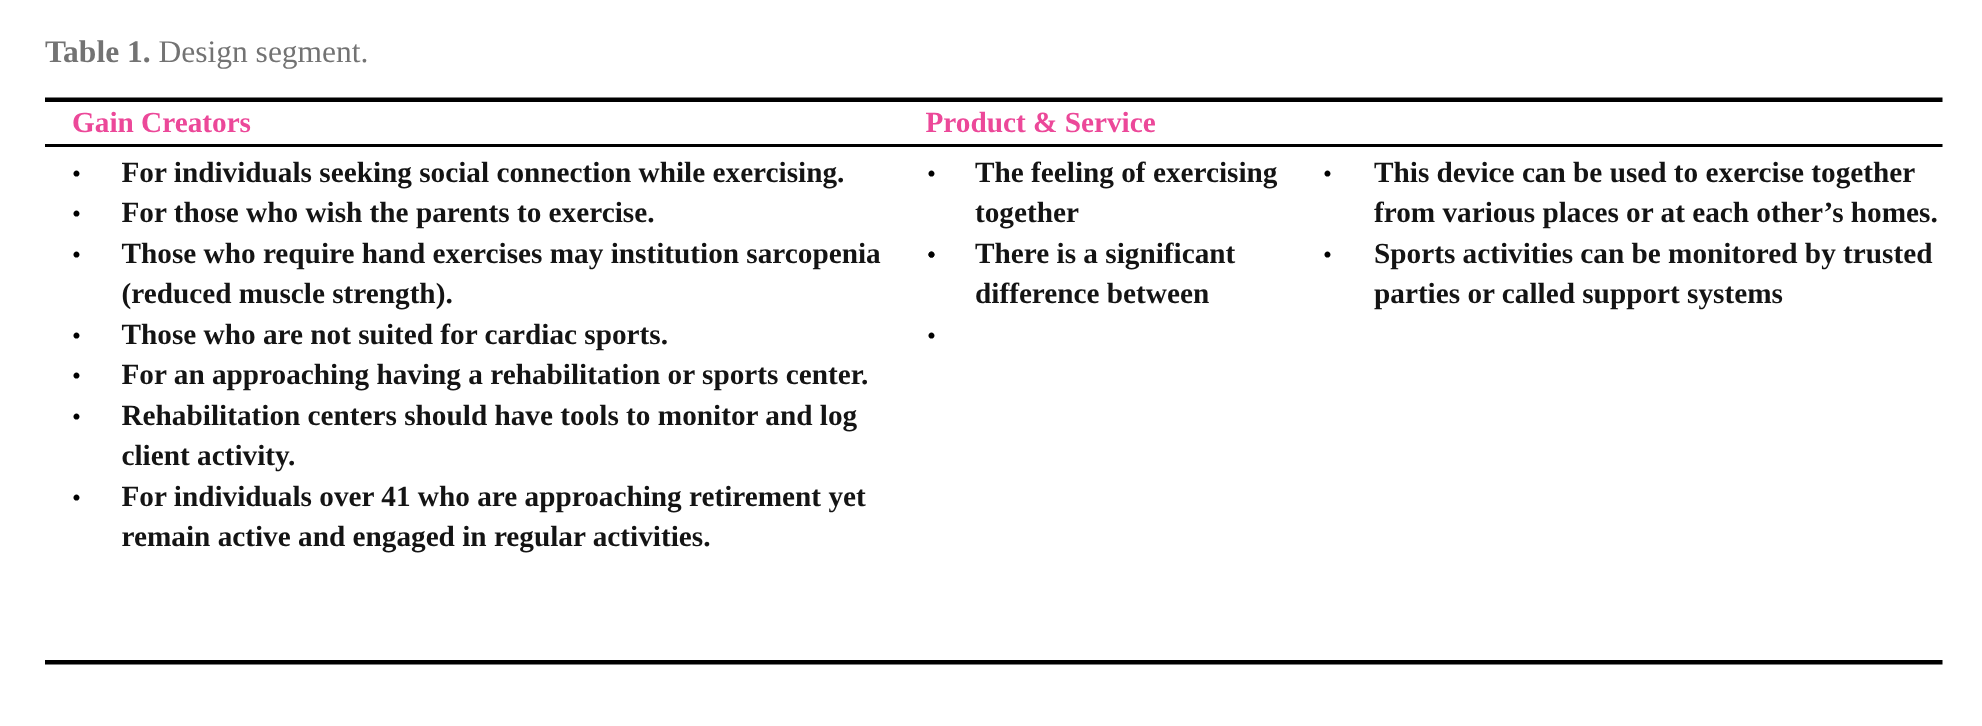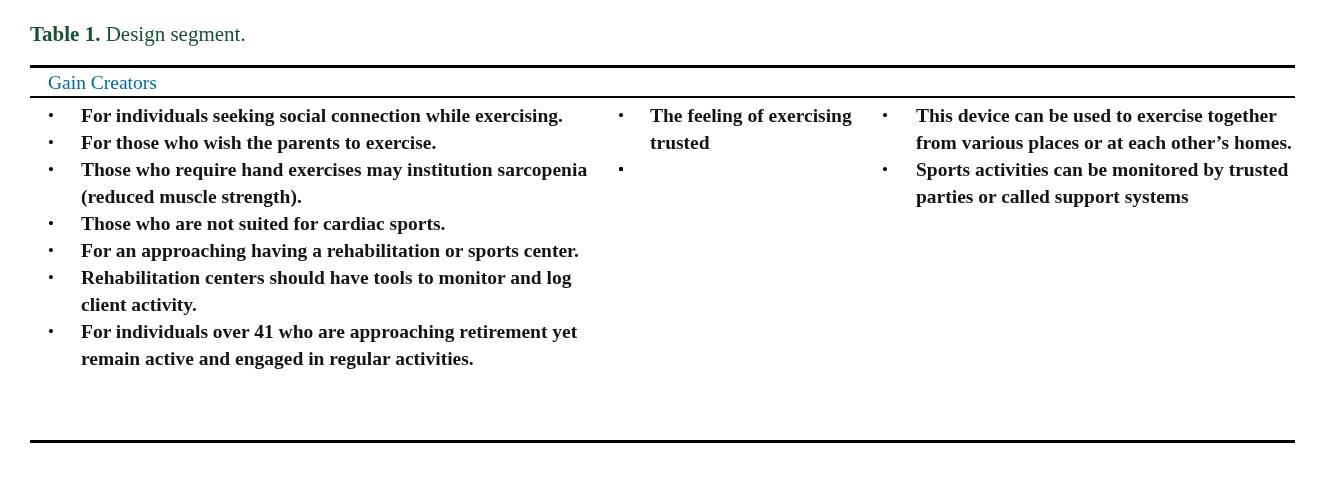--- a/index.html
+++ b/index.html
@@ -23,21 +23,21 @@
   }
 
   
   .caption {
     position: absolute;
     left: 30px;
     top: 20px;
     font-size: 21px;
     line-height: 28px;
     white-space: nowrap;
-    color: #14532d;
+    color: #737373;
   }
   .caption-label {
     font-weight: bold;
   }
   .caption-text {
     font-weight: normal;
   }
 
   
   .table-wrap {
@@ -59,23 +59,23 @@
   }
 
   .header-row {
     display: flex;
     align-items: flex-start;
     padding-top: 2px;
     padding-bottom: 1px;
   }
   .header-cell {
     font-size: 19.5px;
-    font-weight: normal;
+    font-weight: bold;
     line-height: 25px;
-    color: #0369a1;
+    color: #ec4899;
     box-sizing: border-box;
   }
   .col-1 { width: 559px; padding-left: 18px; }
   .col-2 { width: 265px; padding-left: 29px; }
   .col-3 { width: 441px; padding-left: 28px; }
 
   .body-row {
     display: flex;
     align-items: flex-start;
     padding-top: 4px;
@@ -128,20 +128,21 @@
   <div class="caption">
     <span class="caption-label">Table 1.</span><span class="caption-text"> Design segment.</span>
   </div>
 
   <div class="table-wrap">
 
     <div class="rule-thick"></div>
 
     <div class="header-row">
       <div class="header-cell col-1">Gain Creators</div>
+      <div class="header-cell col-3">Product &amp; Service</div>
     </div>
 
     <div class="rule-thin"></div>
 
     <div class="body-row">
 
       <div class="body-cell col-1">
         <ul class="bullets">
           <li>
               <span class="bullet-dot">•</span>
@@ -171,27 +172,28 @@
               <span class="bullet-dot">•</span>
               <span class="bullet-text">For individuals over 41 who are approaching retirement yet remain active and engaged in regular activities.</span>
             </li>
         </ul>
       </div>
 
       <div class="body-cell col-2">
         <ul class="bullets">
           <li>
               <span class="bullet-dot">•</span>
-              <span class="bullet-text">The feeling of exercising trusted</span>
-            </li>
-          <li>
-              <span class="bullet-dot">•</span>
-            </li>
-          <li>
-              <span class="bullet-dot">•</span>
+              <span class="bullet-text">The feeling of exercising together</span>
+            </li>
+          <li>
+              <span class="bullet-dot">•</span>
+            </li>
+          <li>
+              <span class="bullet-dot">•</span>
+              <span class="bullet-text">There is a significant difference between</span>
             </li>
           <li>
               <span class="bullet-dot">•</span>
             </li>
         </ul>
       </div>
 
       <div class="body-cell col-3">
         <ul class="bullets">
           <li>

